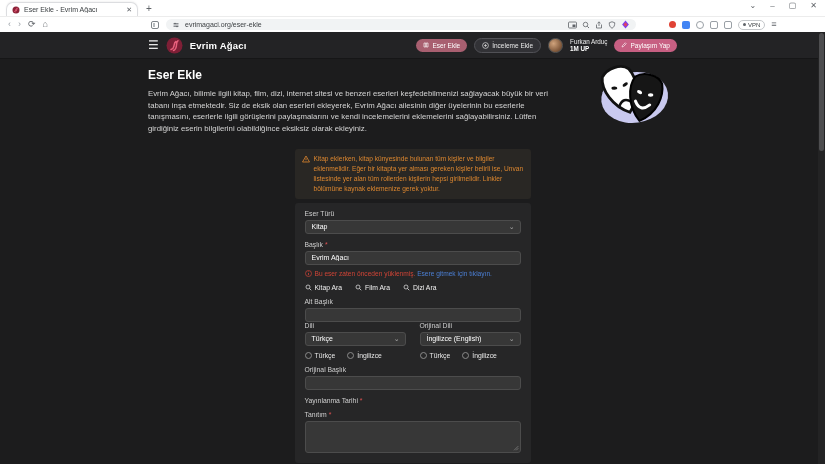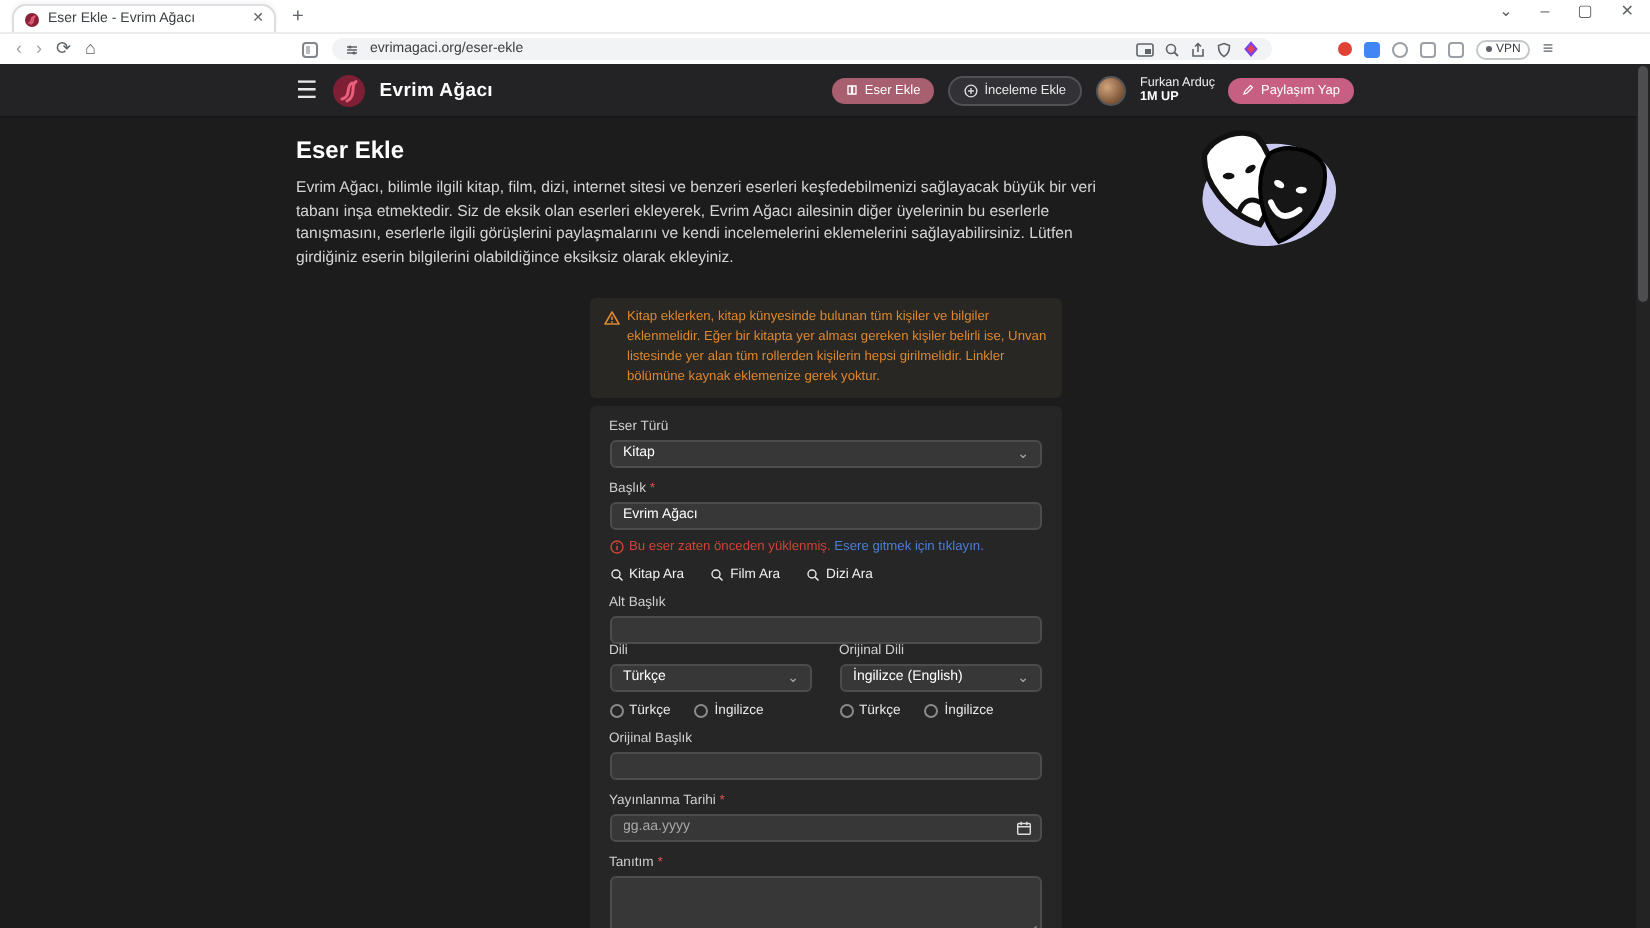--- a/index.html
+++ b/index.html
@@ -301,27 +301,20 @@
                 <span>İngilizce</span>
               </span>
           </div>
         </div>
       </div>
 
       <div class="flabel">Orijinal Başlık</div>
       <input class="inp" readonly="" style="">
 
       <div class="flabel"><span>Yayınlanma Tarihi</span> <span class="req">*</span></div>
-      <div class="datewrap">
-        <input class="inp" readonly="" placeholder="gg.aa.yyyy" style="">
-        <svg width="8" height="8" viewBox="0 0 14 14">
-          <rect x="1.5" y="3" width="11" height="9.5" rx="1" fill="none" stroke="#dcdcdc" stroke-width="1.3"></rect>
-          <path d="M4.5,1.5 v3 M9.5,1.5 v3 M1.5,6 h11" stroke="#dcdcdc" stroke-width="1.3"></path>
-        </svg>
-      </div>
 
       <div class="flabel"><span>Tanıtım</span> <span class="req">*</span></div>
       <div class="ta">
         <svg width="7" height="7" viewBox="0 0 10 10">
           <path d="M3,9 L9,3 M6,9 L9,6" stroke="#8a8a8a" stroke-width="1"></path>
         </svg>
       </div>
 
     </div>
   </div>

